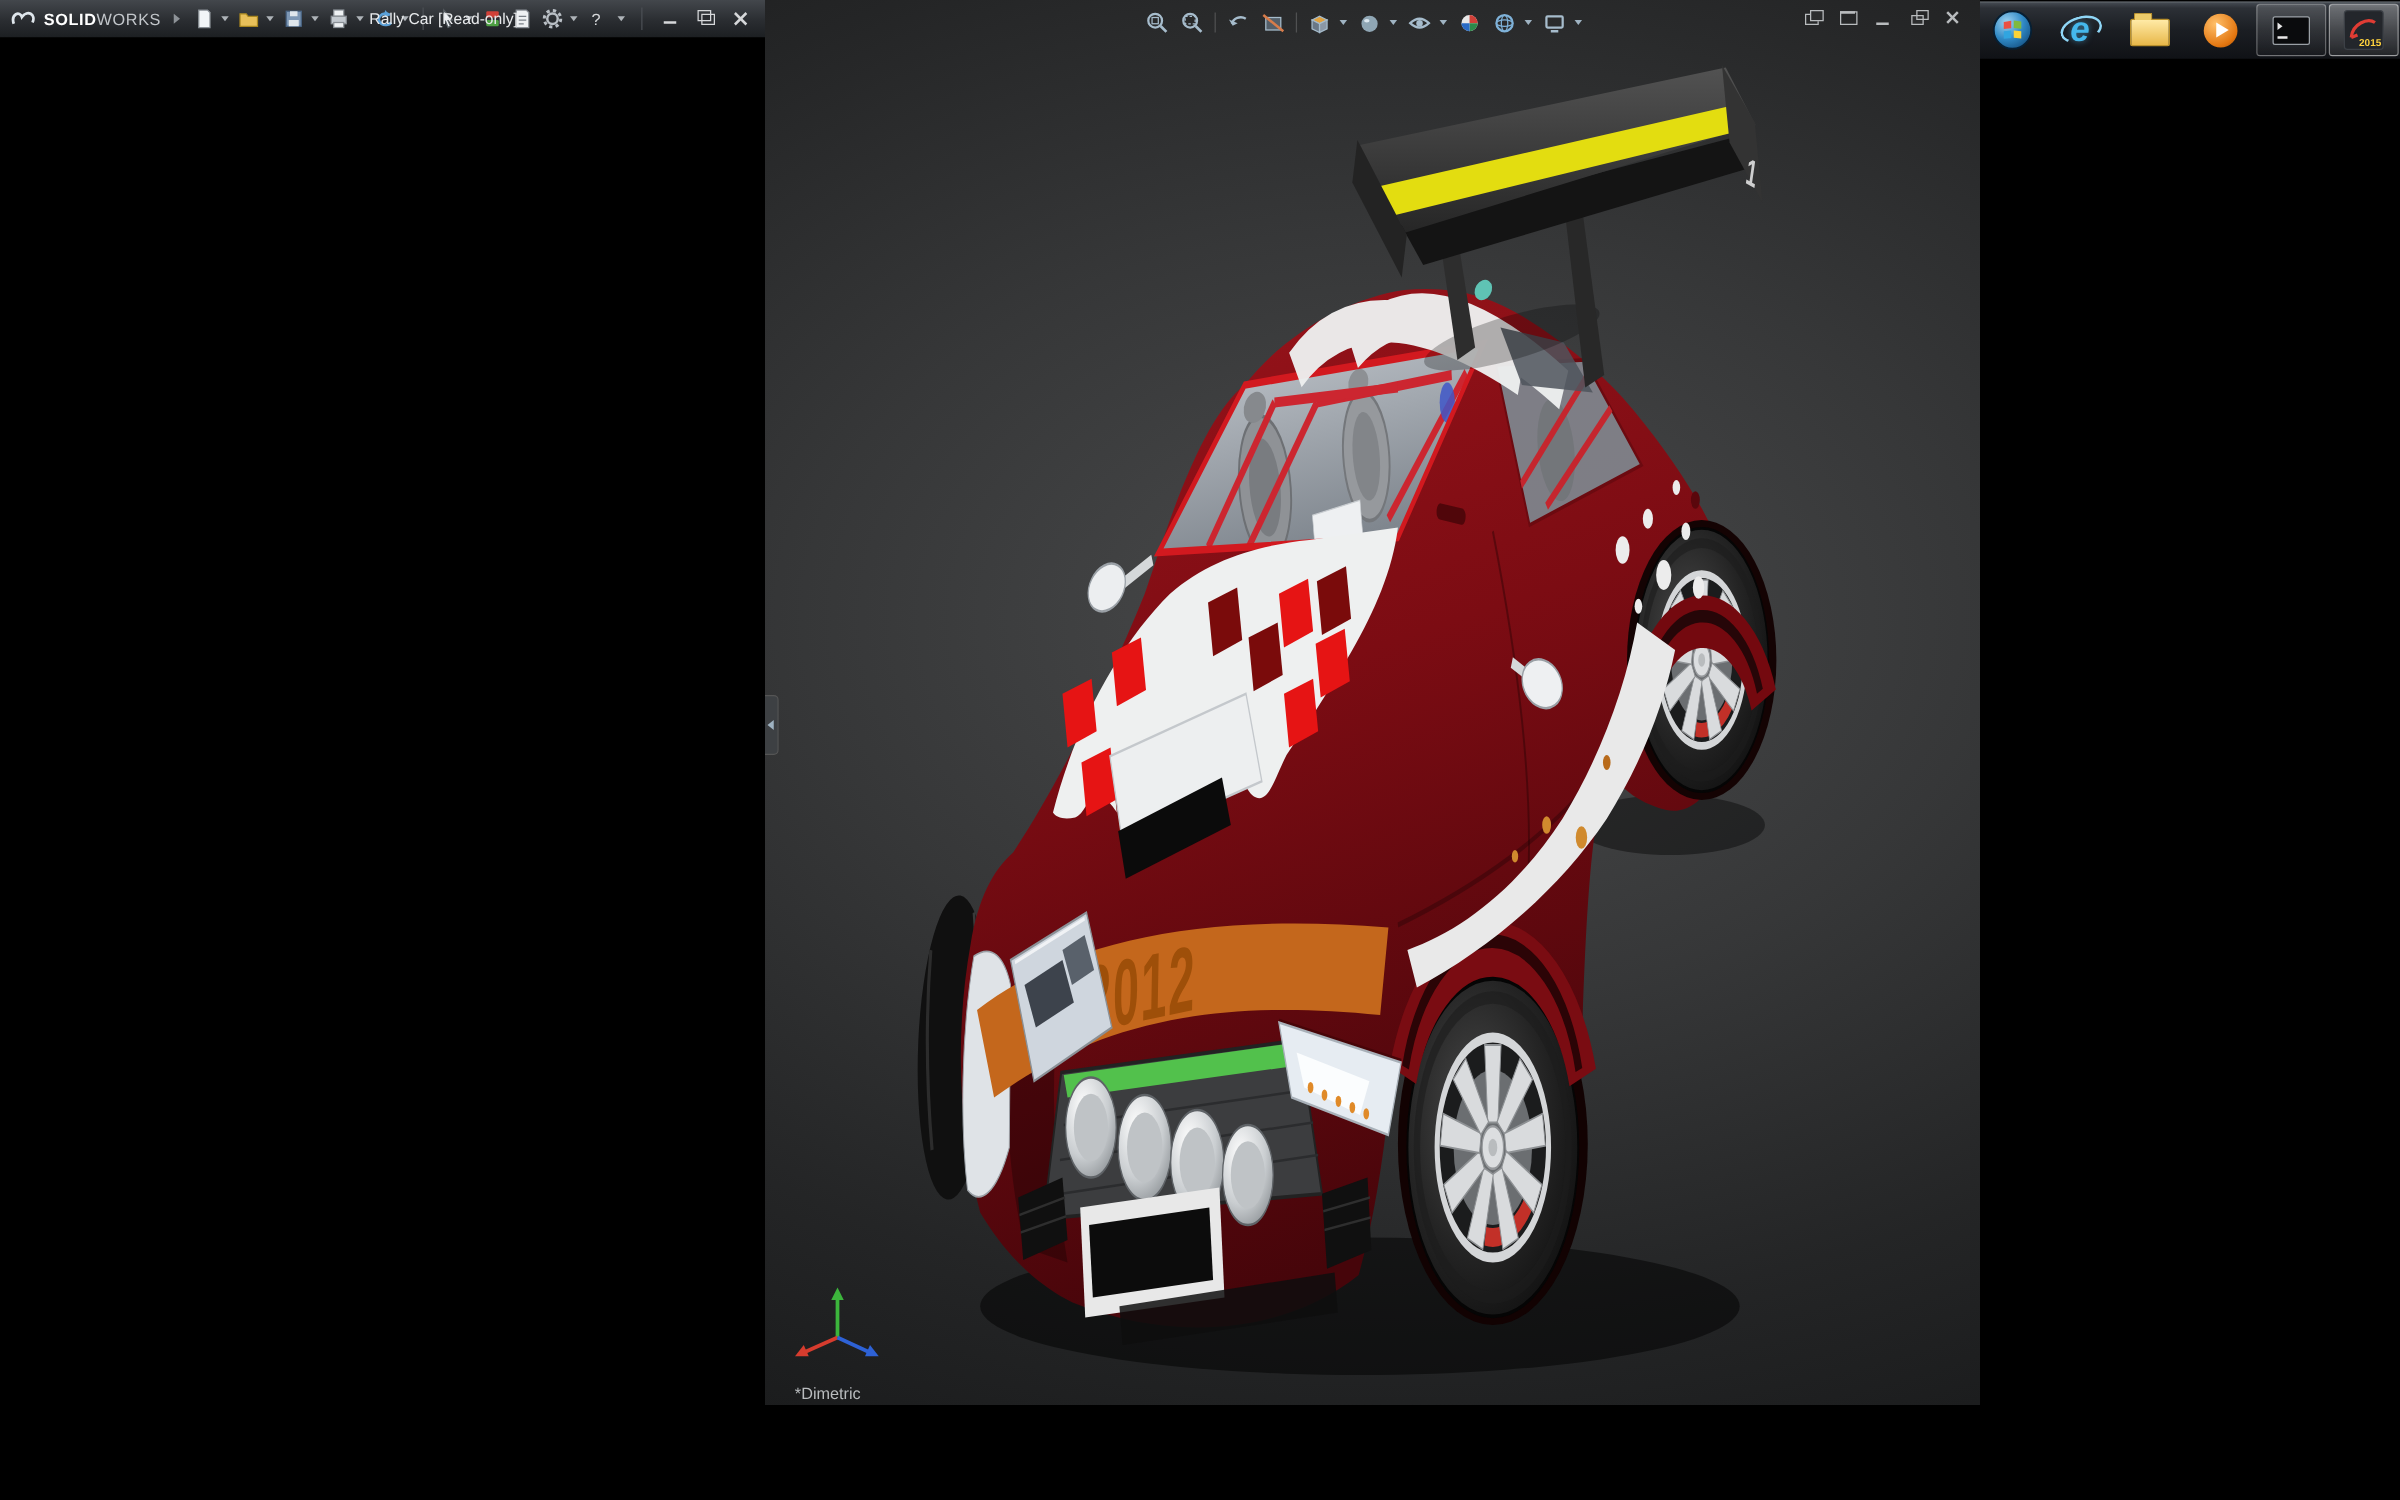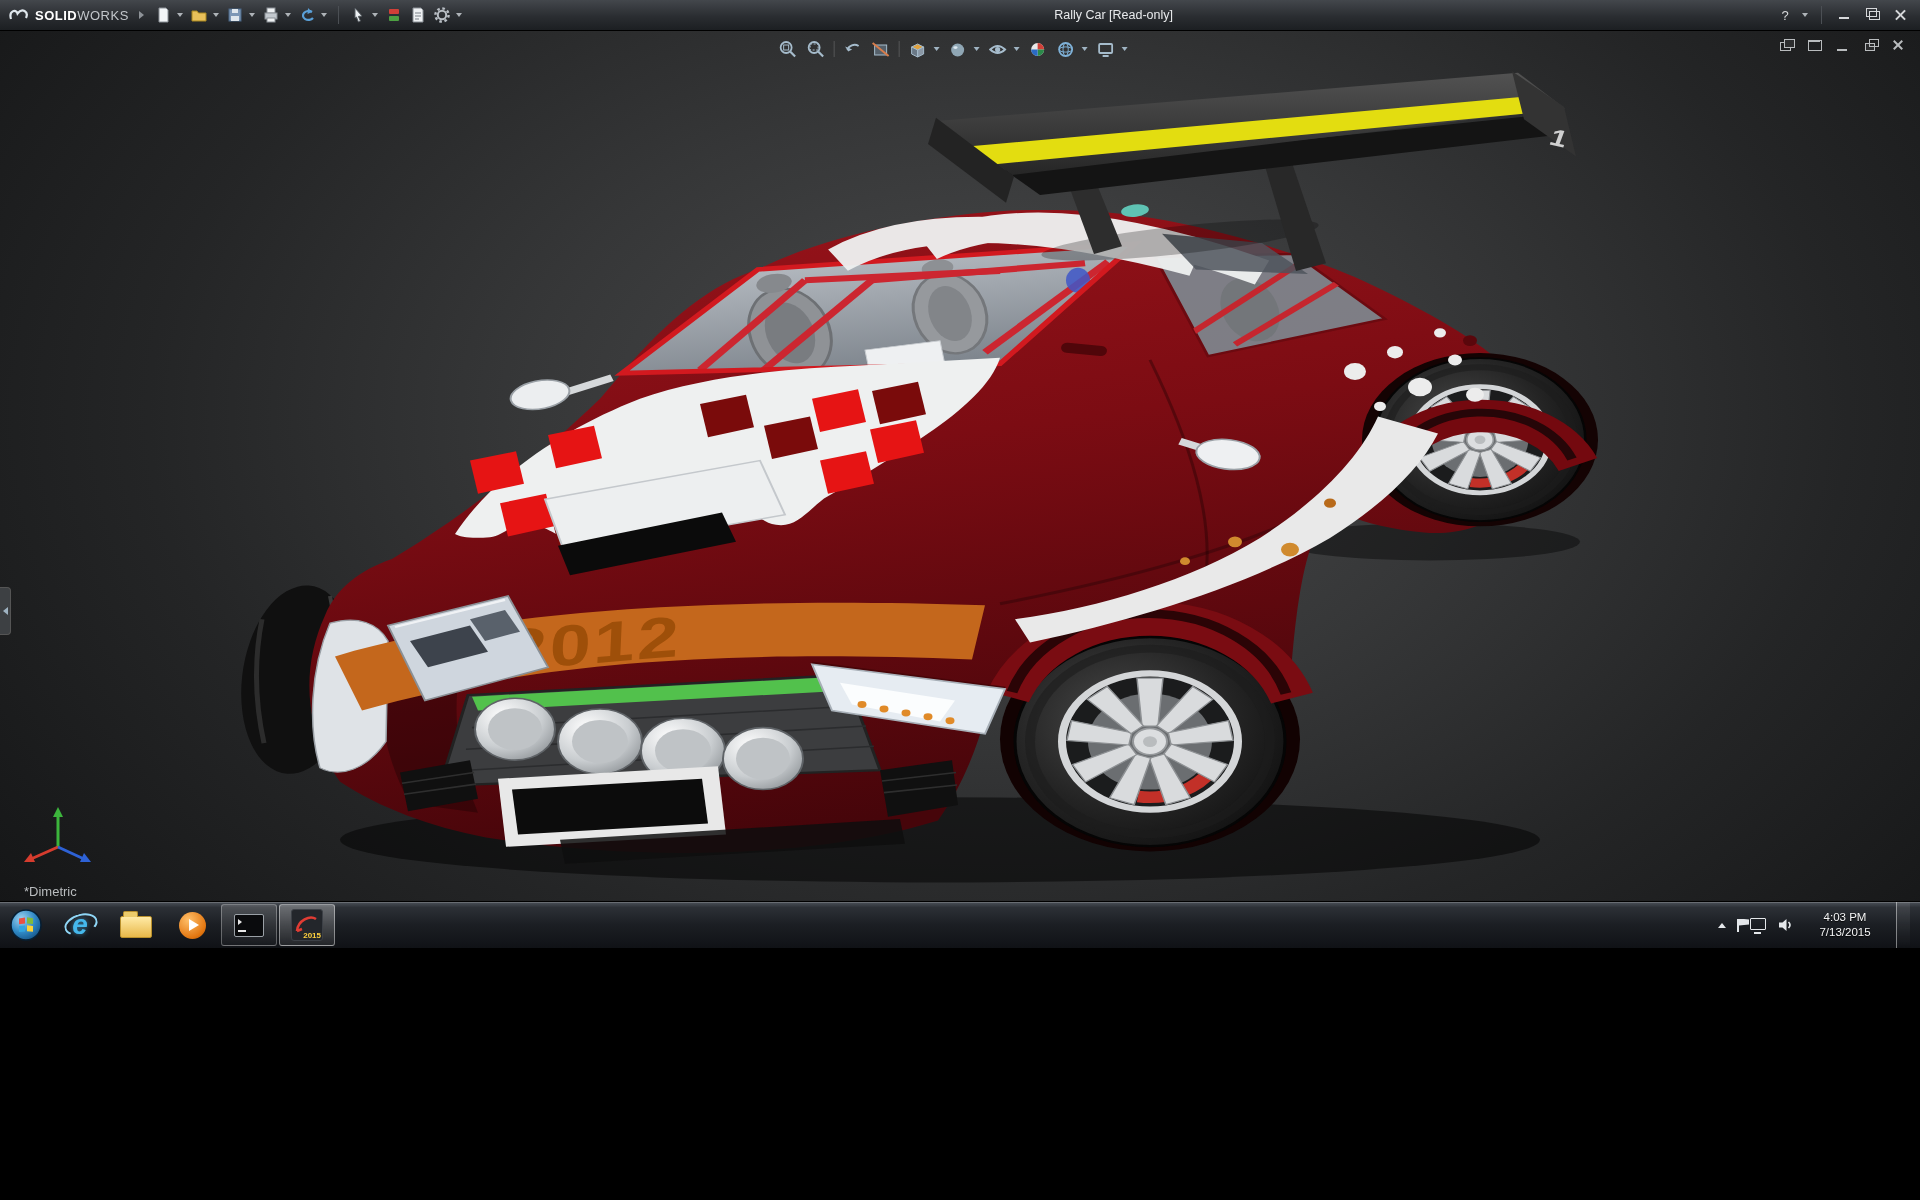--- a/index.html
+++ b/index.html
@@ -1,17 +1,17 @@
 <!DOCTYPE html>
 <html><head>
 <meta charset="utf-8">
 <style>
   html,body{margin:0;padding:0;background:#000;}
   body{width:1920px;height:1200px;overflow:hidden;font-family:"Liberation Sans",sans-serif;-webkit-font-smoothing:antialiased;}
-  .app{width:1920px;height:948px;display:flex;flex-direction:column;}
+  .app{width:1920px;height:948px;display:flex;flex-direction:row;}
 
   
   .titlebar{height:30px;background:linear-gradient(180deg,#43474c,#2a2d31 55%,#1c1f22);border-bottom:1px solid #000;
     display:flex;align-items:center;position:relative;color:#d6d8da;flex:0 0 30px;}
   .logo{display:flex;align-items:center;gap:5px;padding:0 10px 0 8px;}
   .logo-word{font-size:13px;letter-spacing:.5px;}
   .logo-word b{color:#fff;font-weight:bold;}
   .logo-word span{color:#c2c6ca;font-weight:normal;}
   .chev2{width:0;height:0;border-top:4px solid transparent;border-bottom:4px solid transparent;border-left:5px solid #8d9297;margin-right:8px;}
   .tb-tools{display:flex;align-items:center;gap:2px;}
@@ -587,28 +587,14 @@
     </div>
     <div class="task-btn open active">
       <span class="swico">
         <svg width="30" height="30" viewBox="0 0 30 30">
             <path d="M5,21 C6,10 18,5 24,9 M5,21 l5,-2" stroke="#e03c34" stroke-width="2.6" fill="none"></path>
           </svg>
         <span class="sw-badge">2015</span>
       </span>
     </div>
 
-    <div class="tray">
-      <span class="tri-up"></span>
-      <span class="flagico"></span>
-      <span class="netico"></span>
-      <svg width="17" height="16" viewBox="0 0 17 16">
-        <polygon points="2,5.5 5.5,5.5 9.5,2 9.5,14 5.5,10.5 2,10.5" fill="#e4e7ea"></polygon>
-        <path d="M11.5,5 Q14.5,8 11.5,11" stroke="#e4e7ea" stroke-width="1.6" fill="none"></path>
-      </svg>
-      <div class="clock">
-        <div>4:03 PM</div>
-        <div>7/13/2015</div>
-      </div>
-      <span class="show-desktop"></span>
-    </div>
   </footer>
 </div>
 
 </body></html>

